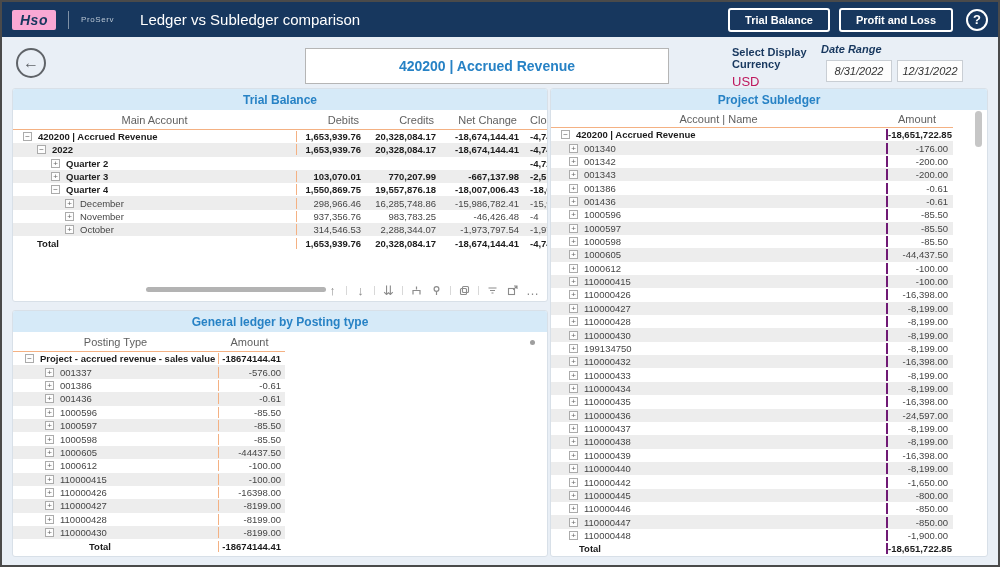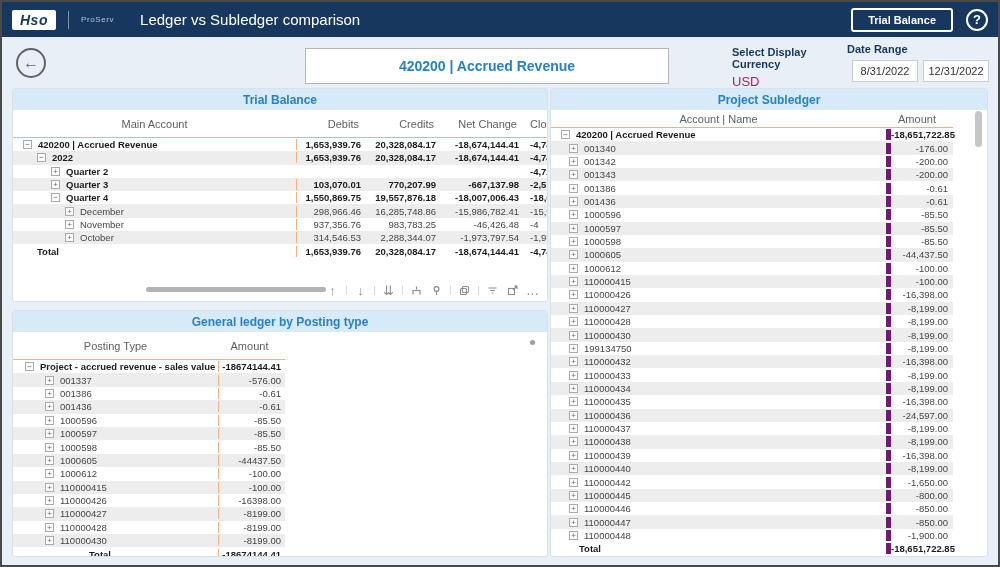--- a/index.html
+++ b/index.html
@@ -1,48 +1,48 @@
 <!DOCTYPE html>
 <html><head>
 <meta charset="utf-8">
 <style>
   html,body{margin:0;padding:0;background:#cfd6de;}
   .page{position:relative;width:1000px;height:567px;box-sizing:border-box;border:2px solid #4a4a4a;
         background:#E9EFF6;overflow:hidden;font-family:"Liberation Sans",sans-serif;}
   
   .topbar{position:absolute;left:0;top:0;right:0;height:35px;background:#17375E;display:flex;align-items:center;padding:0 10px;box-sizing:border-box;}
-  .logo{background:#ffffff;color:#17375E;font-weight:bold;font-style:italic;font-size:14px;padding:2px 8px;border-radius:2px;letter-spacing:.5px;}
+  .logo{background:#f9a8d4;color:#17375E;font-weight:bold;font-style:italic;font-size:14px;padding:2px 8px;border-radius:2px;letter-spacing:.5px;}
   .logo-divider{width:1px;height:18px;background:rgba(255,255,255,.45);margin:0 12px;}
   .product{color:#b9c6d4;font-size:8px;letter-spacing:.6px;}
   .apptitle{color:#fff;font-size:15px;margin-left:26px;}
   .spacer{flex:1;}
   .navbtn{background:transparent;border:2px solid #fff;border-radius:3px;color:#fff;font-family:inherit;
           font-size:11px;font-weight:bold;height:24px;padding:0 15px;margin-left:9px;cursor:pointer;}
   .help{width:22px;height:22px;border:2px solid #fff;border-radius:50%;color:#fff;font-weight:bold;font-size:13px;
         display:flex;align-items:center;justify-content:center;margin-left:13px;box-sizing:border-box;cursor:pointer;}
   
   .back{position:absolute;left:14px;top:46px;width:30px;height:30px;border:2.5px solid #5f6368;border-radius:50%;
         display:flex;align-items:center;justify-content:center;font-size:16px;font-weight:bold;color:#5f6368;box-sizing:border-box;cursor:pointer;}
   .account-box{position:absolute;left:303px;top:46px;width:362px;height:34px;background:#fff;border:1px solid #b5b5b5;
         display:flex;align-items:center;justify-content:center;color:#2782C5;font-weight:bold;font-size:14px;cursor:pointer;}
   .currency{position:absolute;left:698px;top:44px;width:100px;margin-left:32px;}
   .flt-label{color:#17375E;font-weight:bold;font-size:11px;}
   .currency-value{text-align:left;font-size:13px;color:#be185d;margin-top:4px;}
-  .daterange{position:absolute;left:845px;top:41px;}
+  .daterange{position:absolute;left:819px;top:41px;font-style:italic;}
   .dateboxes{display:flex;gap:5px;margin-top:5px;margin-left:5px;}
   .datebox{width:64px;height:20px;background:#fdfdfd;border:1px solid #c9ced4;display:flex;align-items:center;justify-content:center;
         font-size:11px;color:#333;}
   
   .panel{position:absolute;background:#fff;border:1px solid #D8E0E8;border-radius:3px;box-sizing:border-box;overflow:hidden;}
   #panel-tb{left:10px;top:86px;width:536px;height:214px;}
   #panel-gl{left:10px;top:308px;width:536px;height:247px;}
   #panel-ps{left:548px;top:86px;width:438px;height:469px;}
   .panel-title{height:21px;background:#D6EAF8;color:#2782C5;font-weight:bold;font-size:12px;
         display:flex;align-items:center;justify-content:center;}
-  .thead{display:flex;align-items:center;height:28px;font-size:11px;color:#5f5f5f;border-bottom:1px solid #F4B183;box-sizing:border-box;}
+  .thead{display:flex;align-items:center;height:20px;font-size:11px;color:#5f5f5f;border-bottom:1px solid #F4B183;box-sizing:border-box;}
   .trow{display:flex;align-items:center;font-size:9.5px;color:#454545;box-sizing:border-box;}
   .trow.bold{font-weight:bold;color:#1c1c1c;}
   .trow.shade{background:#EDEDED;}
   .exp{width:9px;height:9px;border:1px solid #ababab;background:#fdfdfd;color:#666;font-size:8px;line-height:7px;
        display:flex;align-items:center;justify-content:center;margin-right:6px;flex:none;box-sizing:border-box;font-weight:normal;}
   .lbl{white-space:nowrap;overflow:hidden;}
   .c-name{display:flex;align-items:center;white-space:nowrap;overflow:hidden;box-sizing:border-box;}
   .num{text-align:right;padding-right:4px;box-sizing:border-box;flex:none;white-space:nowrap;}
   
   .tb .trow{height:13.3px;}
@@ -63,38 +63,39 @@
   .g-amt{width:67px;flex:none;text-align:right;padding-right:4px;box-sizing:border-box;white-space:nowrap;}
   .gl .trow .g-amt{border-left:1px solid #F4B183;}
   .gl .thead .g-name{justify-content:center;}
   .gl .thead .g-amt{text-align:center;}
   .gl-dot{position:absolute;right:12px;top:29px;width:5px;height:5px;border-radius:50%;background:#9e9e9e;}
   
   .ps .thead{width:402px;height:18px;}
   .ps .trow{height:13.37px;width:402px;}
   .p-name{width:335px;flex:none;display:flex;align-items:center;overflow:hidden;white-space:nowrap;box-sizing:border-box;}
   .p-amt{flex:1;text-align:right;padding-right:5px;box-sizing:border-box;white-space:nowrap;}
-  .ps .trow .p-amt{border-left:5px solid #701a75;}
+  .ps .trow .p-amt{border-left:2px solid #701a75;}
   .ps .thead .p-name{justify-content:center;}
   .ps .thead .p-amt{text-align:center;}
   .ps-vscroll{position:absolute;right:5px;top:22px;width:7px;height:36px;background:#c6c6c6;border-radius:4px;cursor:pointer;}
   svg{display:block;}
 </style>
 </head>
 <body>
 
 <div class="page">
 
   <div class="topbar">
     <div class="logo">Hso</div>
     <div class="logo-divider"></div>
     <div class="product">ProServ</div>
     <div class="apptitle">Ledger vs Subledger comparison</div>
     <div class="spacer"></div>
     <button class="navbtn">Trial Balance</button>
+    <button class="navbtn">Profit and Loss</button>
     <div class="help">?</div>
   </div>
 
   <div class="back">
     <span>←</span>
   </div>
   <div class="account-box">
     <span>420200 | Accrued Revenue</span>
   </div>
   <div class="currency">

